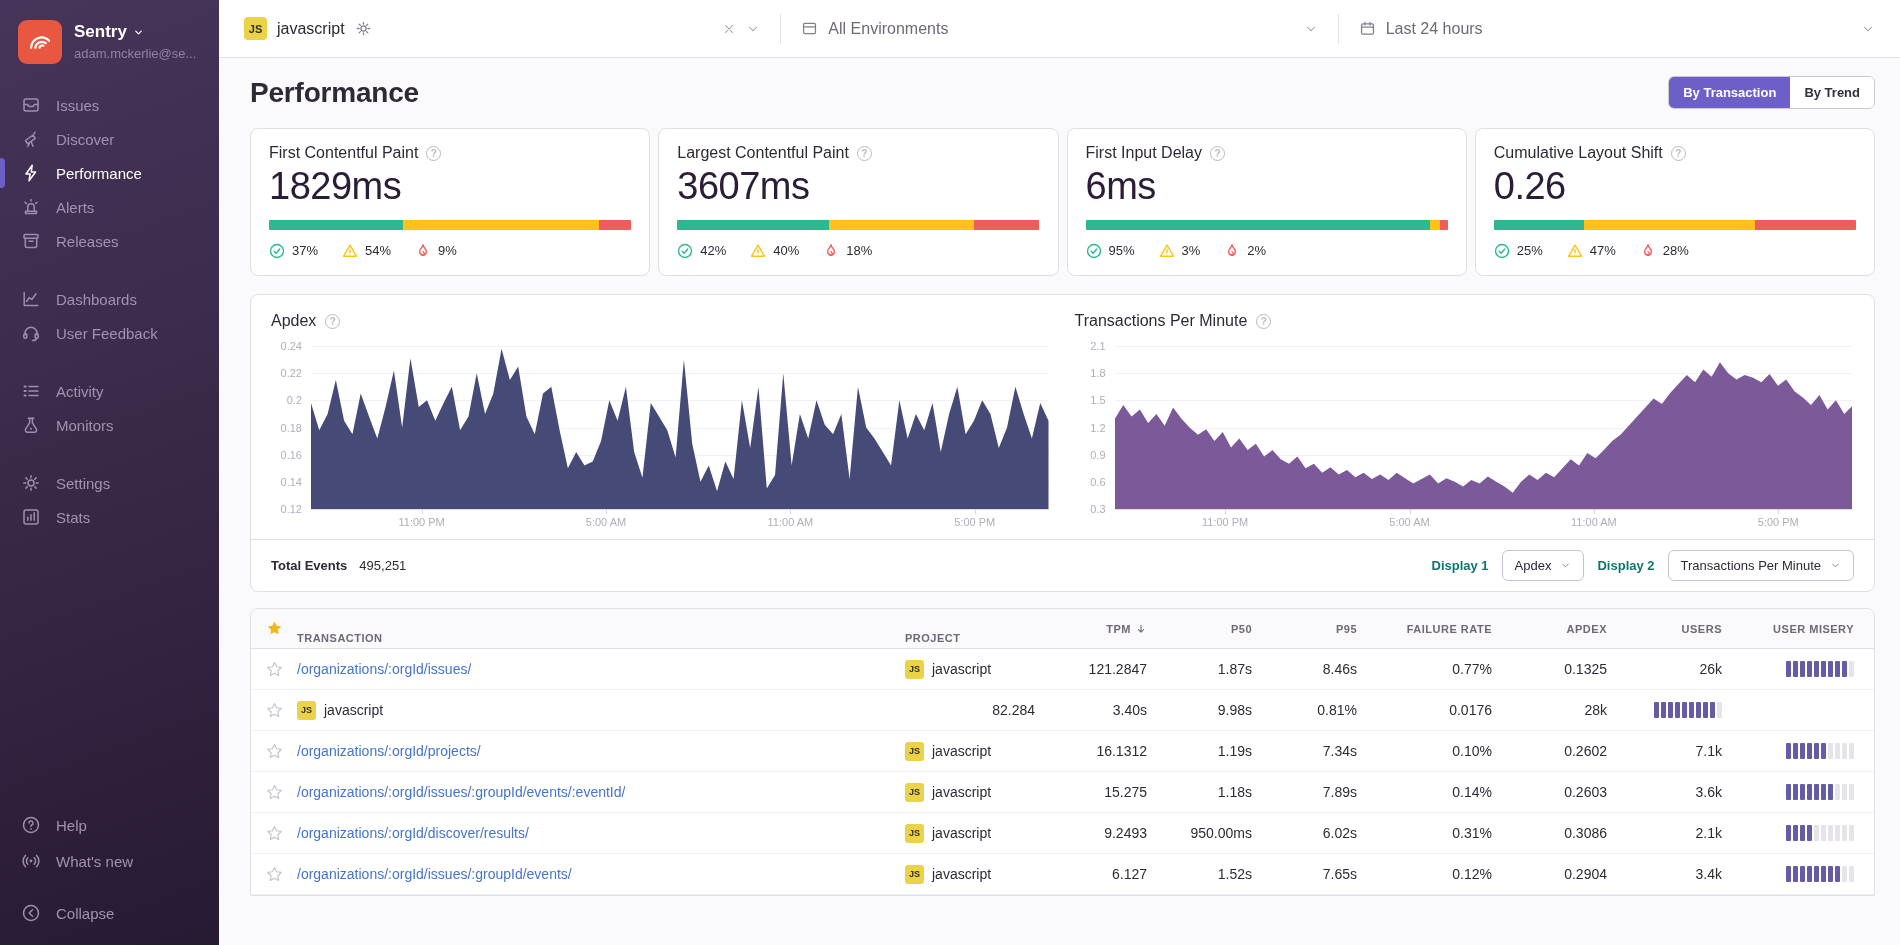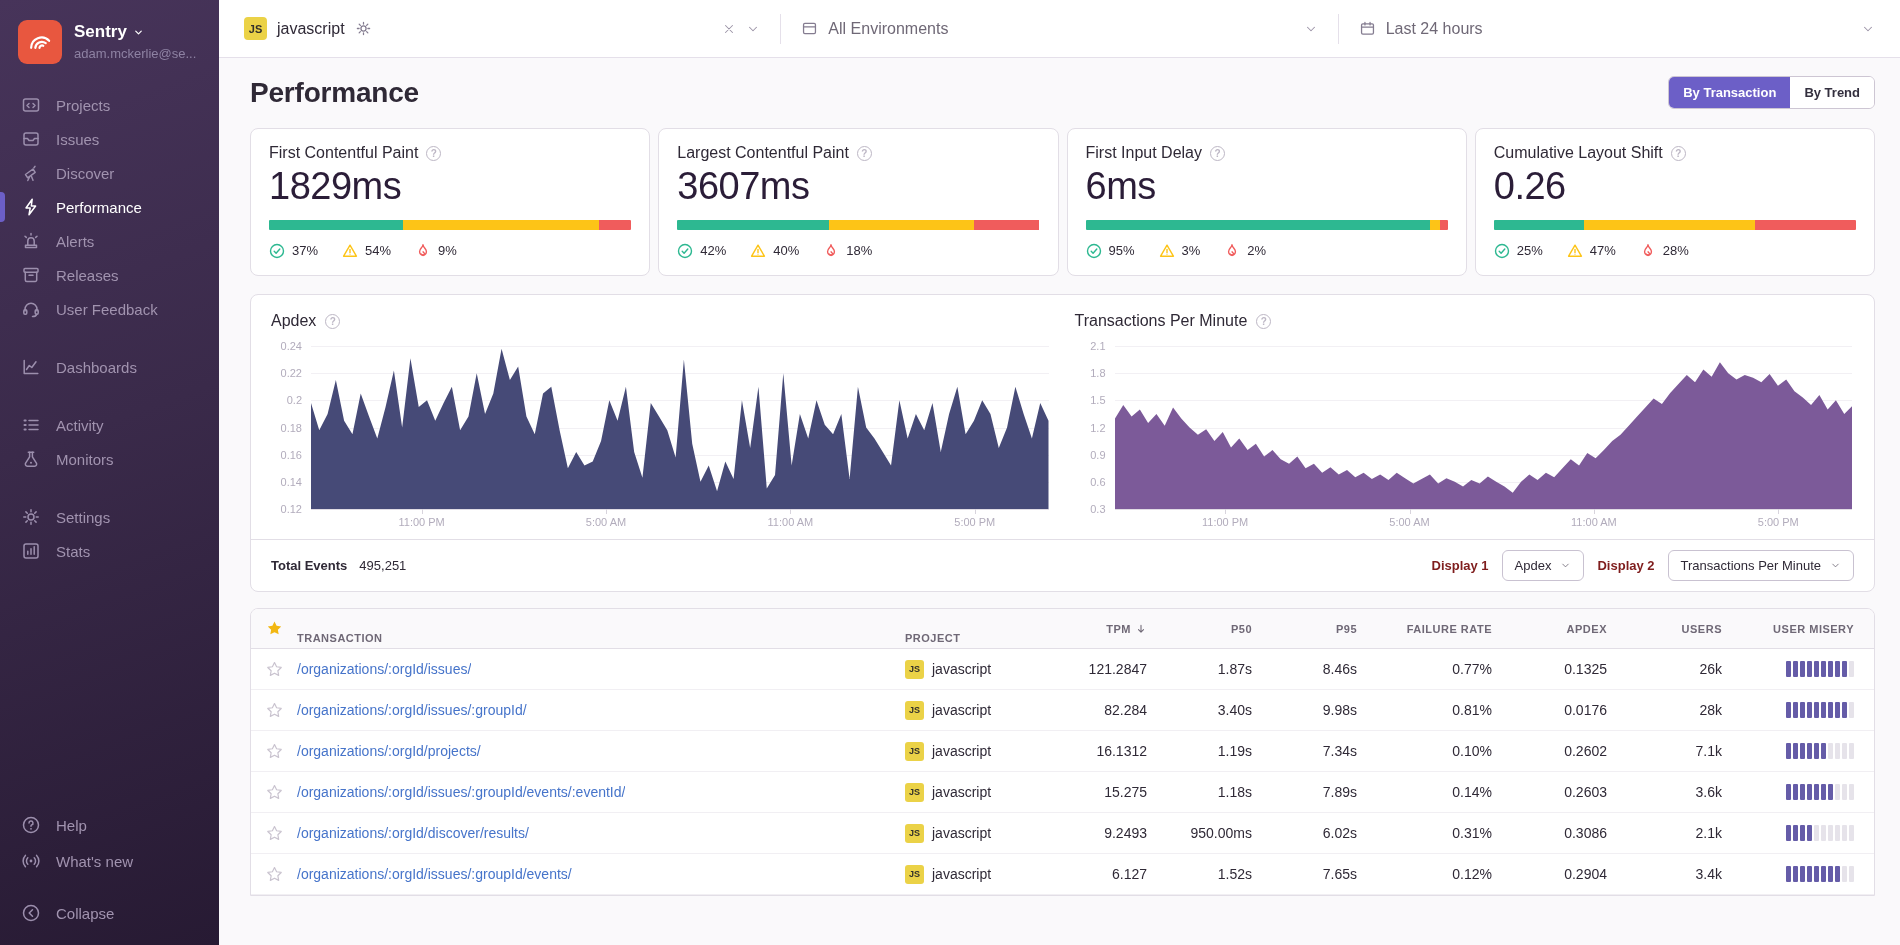--- a/index.html
+++ b/index.html
@@ -115,21 +115,21 @@
   .x-tick { position:absolute; top:0; width:1px; height:5px; background:#D8D4DD; }
 
   .summary-row {
     border-top:1px solid #E2DEE6; height:52px; display:flex; align-items:center;
     justify-content:space-between; padding:0 20px;
   }
   .summary-left { display:flex; align-items:center; gap:12px; }
   .summary-label { font-size:13px; font-weight:700; color:#2F2936; }
   .summary-value { font-size:13px; color:#2F2936; }
   .summary-right { display:flex; align-items:center; gap:13px; }
-  .display-label { font-size:13px; font-weight:600; color:#7f1d1d; }
+  .display-label { font-size:13px; font-weight:600; color:#0f766e; }
   .select-btn {
     display:flex; align-items:center; gap:9px; border:1px solid #C9C2D1; border-radius:6px;
     background:#FFF; padding:7px 12px; font-size:13px; font-weight:500; color:#2F2936; cursor:pointer; font-family:inherit;
   }
   .select-btn .chev { color:#6F6876; }
 
   
   .table-card { margin-top:16px; background:#FFF; border:1px solid #E2DEE6; border-radius:8px 8px 0 0; overflow:hidden; }
   .tgrid { display:grid; grid-template-columns:46px minmax(0,1fr) 150px 112px 105px 105px 135px 115px 115px 132px; align-items:center; }
   .thead { height:40px; background:#FAF9FB; border-bottom:1px solid #E2DEE6; }
@@ -165,29 +165,20 @@
             <path d="M5 7.5 l5 5 5-5"></path>
           </svg>
       </div>
       <div class="brand-email">adam.mckerlie@se...</div>
     </div>
   </div>
   <nav class="nav" id="sidebar-nav">
       <div class="nav-item">
         <span class="icn">
           <svg width="20" height="20" viewBox="0 0 20 20" fill="none" stroke="currentColor" stroke-width="1.5" stroke-linecap="round" stroke-linejoin="round">
-            <rect x="2.5" y="4" width="15" height="12" rx="2"></rect>
-            <path d="M8 8.5 6 10.5 8 12.5 M12 8.5 14 10.5 12 12.5"></path>
-          </svg>
-        </span>
-        <span>Projects</span>
-      </div>
-      <div class="nav-item">
-        <span class="icn">
-          <svg width="20" height="20" viewBox="0 0 20 20" fill="none" stroke="currentColor" stroke-width="1.5" stroke-linecap="round" stroke-linejoin="round">
             <rect x="3" y="4" width="14" height="12" rx="2"></rect>
             <path d="M3 9.5 h3.5 l1.5 2 h4 l1.5 -2 H17"></path>
           </svg>
         </span>
         <span>Issues</span>
       </div>
       <div class="nav-item">
         <span class="icn">
           <svg width="20" height="20" viewBox="0 0 20 20" fill="none" stroke="currentColor" stroke-width="1.5" stroke-linecap="round" stroke-linejoin="round">
             <path d="M4.5 11.5 12 6 l2.2 3.3 -7.5 5.5 z"></path>
@@ -216,40 +207,40 @@
       </div>
       <div class="nav-item">
         <span class="icn">
           <svg width="20" height="20" viewBox="0 0 20 20" fill="none" stroke="currentColor" stroke-width="1.5" stroke-linecap="round" stroke-linejoin="round">
             <rect x="3" y="3.5" width="14" height="3.8" rx="1"></rect>
             <path d="M4.3 7.3 V15 a1.5 1.5 0 0 0 1.5 1.5 h8.4 a1.5 1.5 0 0 0 1.5 -1.5 V7.3"></path>
             <path d="M8 10.3 h4"></path>
           </svg>
         </span>
         <span>Releases</span>
+      </div>
+      <div class="nav-item group-gap">
+        <span class="icn">
+          <svg width="20" height="20" viewBox="0 0 20 20" fill="none" stroke="currentColor" stroke-width="1.5" stroke-linecap="round" stroke-linejoin="round">
+            <path d="M3.2 3.5 V16.5 H16.8"></path>
+            <path d="M5.5 12.5 8.3 8.5 10.8 10.5 15 4.8"></path>
+          </svg>
+        </span>
+        <span>Dashboards</span>
       </div>
       <div class="nav-item">
         <span class="icn">
           <svg width="20" height="20" viewBox="0 0 20 20" fill="none" stroke="currentColor" stroke-width="1.5" stroke-linecap="round" stroke-linejoin="round">
             <path d="M4 12 v-1.8 a6 6 0 0 1 12 0 V12"></path>
             <rect x="2.8" y="10.8" width="3" height="4.4" rx="1.2"></rect>
             <rect x="14.2" y="10.8" width="3" height="4.4" rx="1.2"></rect>
             <path d="M15.7 15.2 q-0.6 2.3 -4.2 2.3"></path>
           </svg>
         </span>
         <span>User Feedback</span>
-      </div>
-      <div class="nav-item group-gap">
-        <span class="icn">
-          <svg width="20" height="20" viewBox="0 0 20 20" fill="none" stroke="currentColor" stroke-width="1.5" stroke-linecap="round" stroke-linejoin="round">
-            <path d="M3.2 3.5 V16.5 H16.8"></path>
-            <path d="M5.5 12.5 8.3 8.5 10.8 10.5 15 4.8"></path>
-          </svg>
-        </span>
-        <span>Dashboards</span>
       </div>
       <div class="nav-item group-gap">
         <span class="icn">
           <svg width="20" height="20" viewBox="0 0 20 20" fill="none" stroke="currentColor" stroke-width="1.5" stroke-linecap="round" stroke-linejoin="round">
             <path d="M8 5.5 h9 M8 10 h9 M8 14.5 h9"></path>
             <path d="M3.5 5.5 h1.2 M3.5 10 h1.2 M3.5 14.5 h1.2" stroke-width="2"></path>
           </svg>
         </span>
         <span>Activity</span>
       </div>
@@ -757,23 +748,20 @@
             </div>
           </div>
           <div class="tgrid trow">
             <div class="star-cell">
               <span>
                 <svg width="17" height="17" viewBox="0 0 20 20" fill="none" stroke="#C9C3CF" stroke-width="1.4" stroke-linejoin="round">
                   <path d="M10 1.8 12.45 6.8 17.9 7.6 13.95 11.45 14.9 16.9 10 14.3 5.1 16.9 6.05 11.45 2.1 7.6 7.55 6.8 z"></path>
                 </svg>
               </span>
             </div>
-            <div class="cell txn">
-              <a href="#">/organizations/:orgId/issues/:groupId/</a>
-            </div>
             <div class="cell proj">
               <span class="js-badge">JS</span>
               <span>javascript</span>
             </div>
             <div class="cell right">82.284</div>
             <div class="cell right">3.40s</div>
             <div class="cell right">9.98s</div>
             <div class="cell right">0.81%</div>
             <div class="cell right">0.0176</div>
             <div class="cell right">28k</div>

